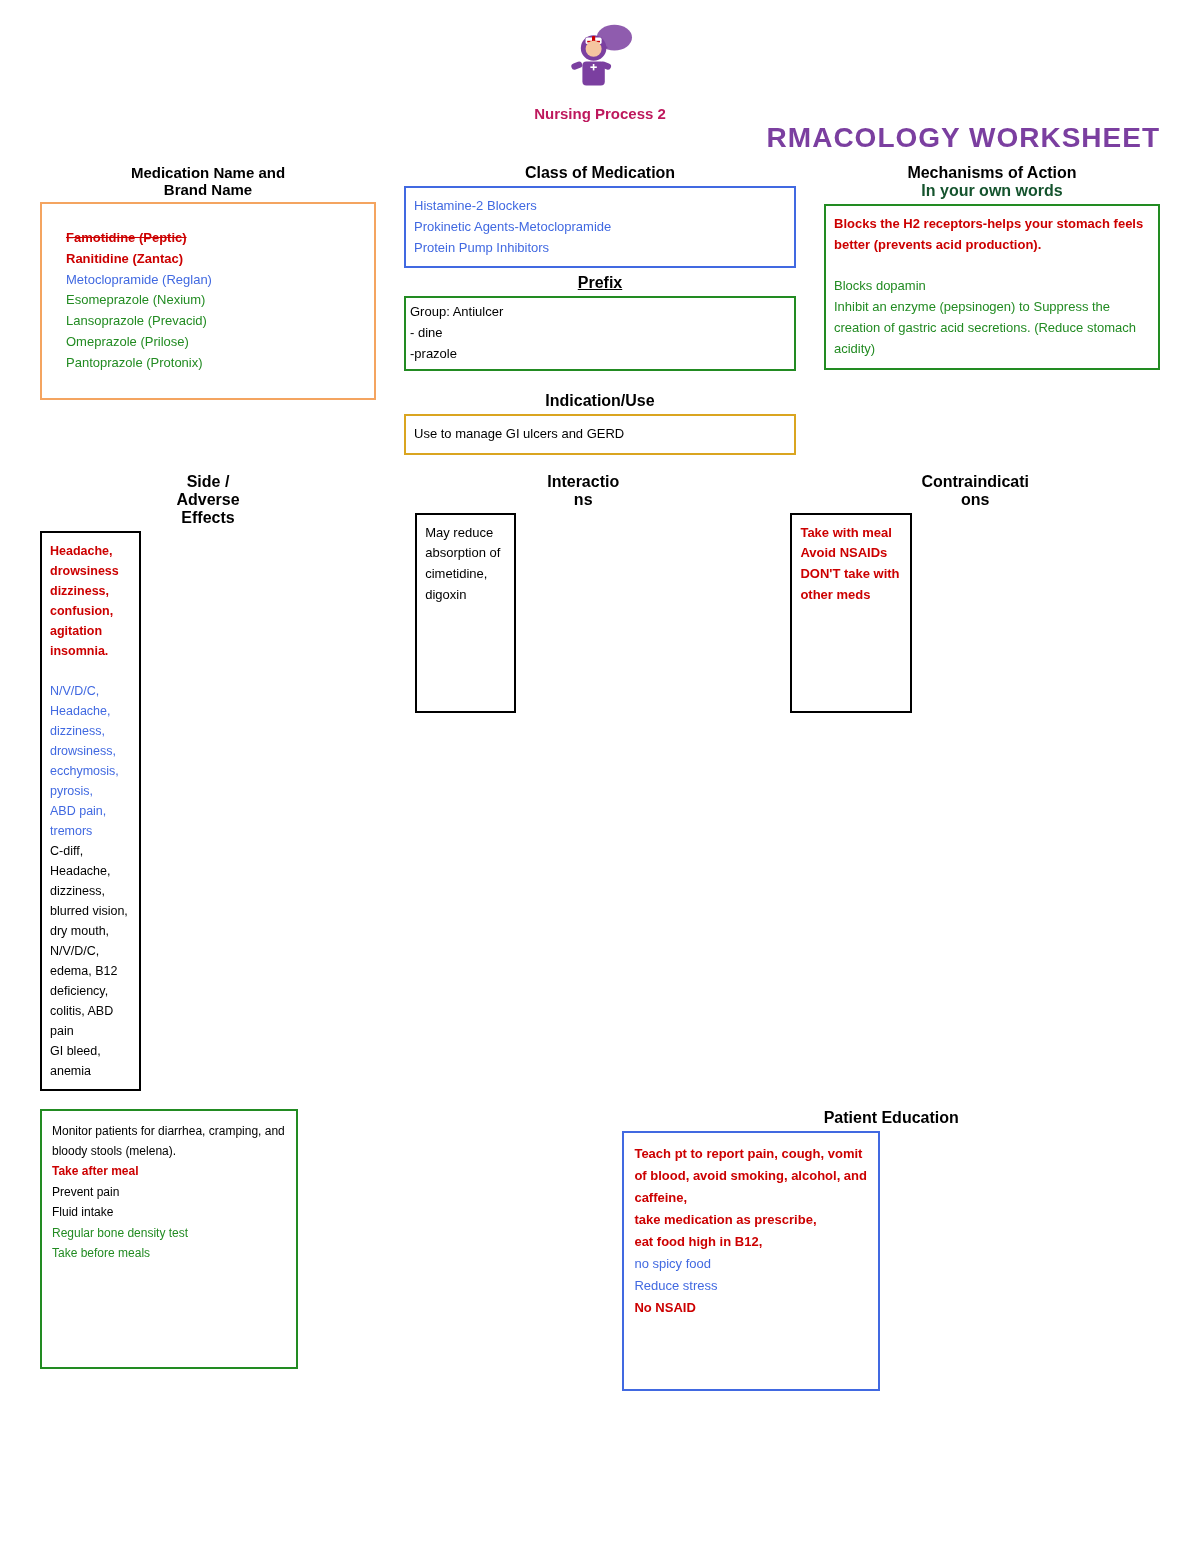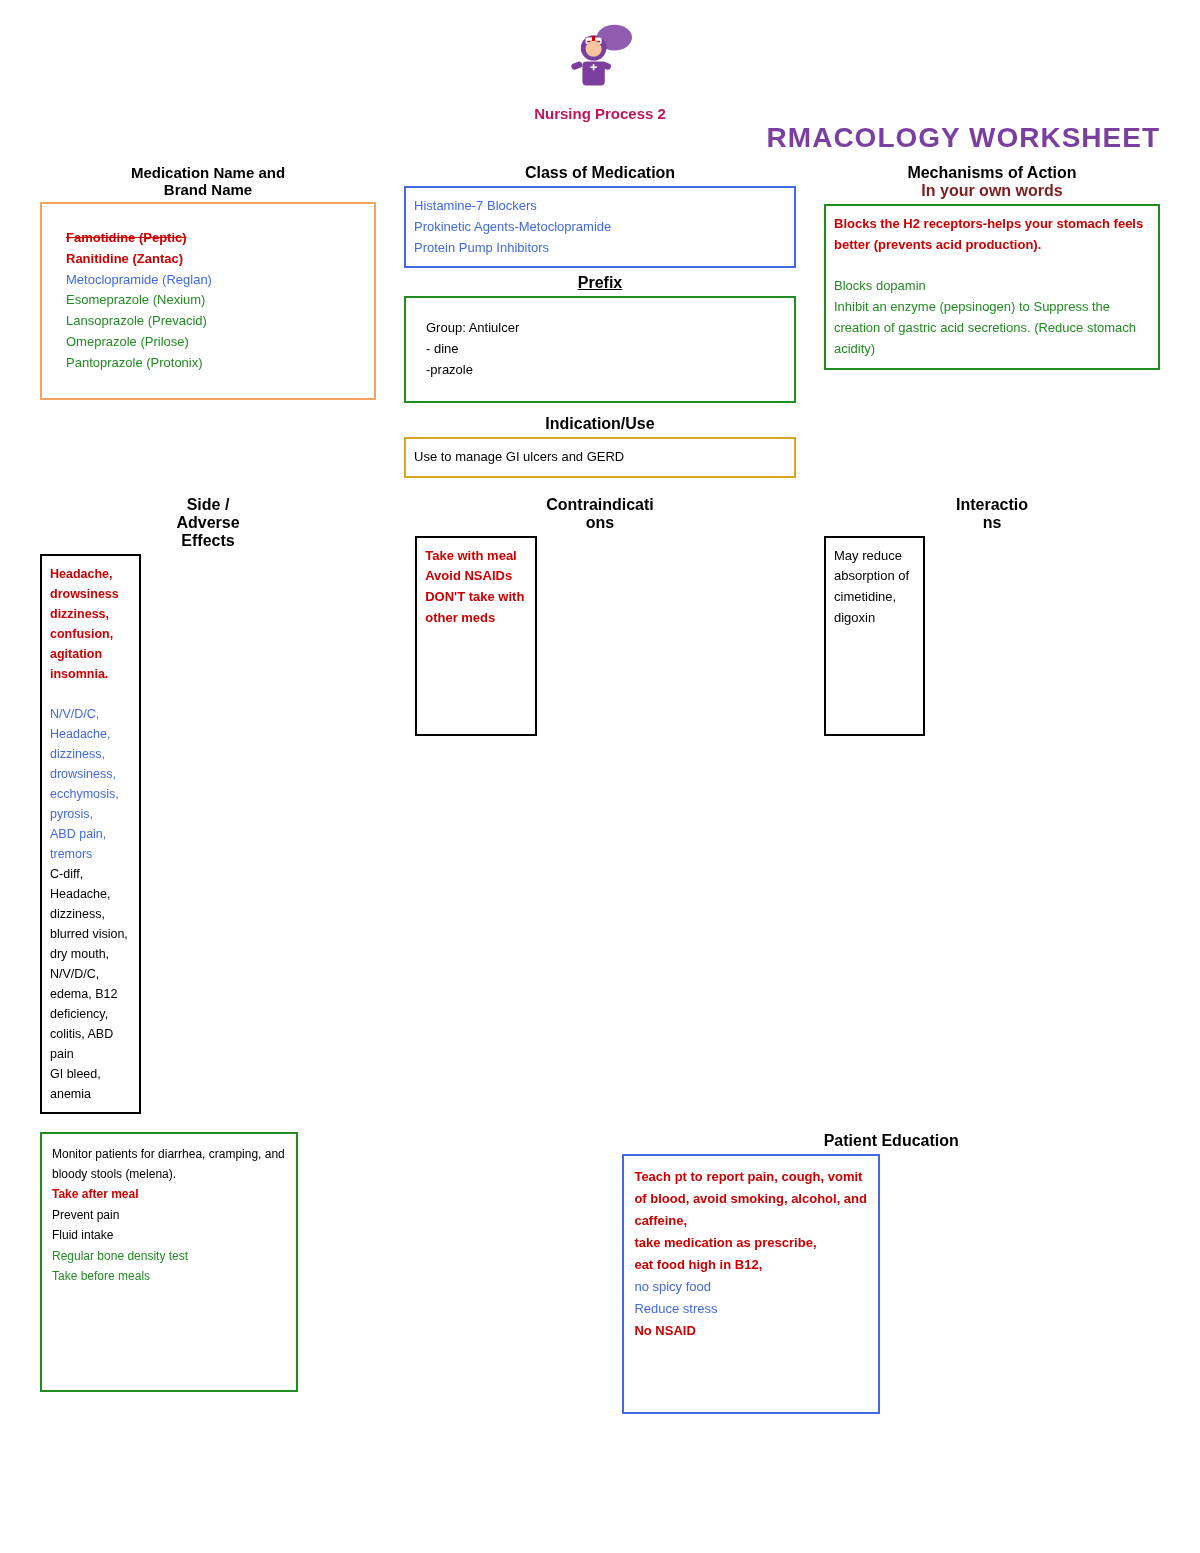--- a/index.html
+++ b/index.html
@@ -65,24 +65,24 @@
     }
     .class-box {
       border: 2px solid #4169e1;
       padding: 8px;
       font-size: 13px;
       line-height: 1.6;
       margin-bottom: 6px;
     }
     .prefix-box {
       border: 2px solid #228B22;
-      padding: 20px;
-      font-size: 13px;
-      line-height: 1.6;
-      margin-bottom: 12px;
+      padding: 4px;
+      font-size: 13px;
+      line-height: 1.6;
+      margin-bottom: 21px;
     }
     .indication-box {
       border: 2px solid #DAA520;
       padding: 8px;
       font-size: 13px;
       line-height: 1.6;
     }
     
     .col-right {
       width: 30%;
@@ -140,21 +140,21 @@
       border: 2px solid #4169e1;
       padding: 10px;
       font-size: 13px;
       line-height: 1.7;
       width: 48%;
       min-height: 260px;
     }
     .c-red { color: #cc0000; font-weight: bold; }
     .c-blue { color: #4169e1; }
     .c-green { color: #228B22; }
-    .c-purple { color: #7f1d1d; }
+    .c-purple { color: #14532d; }
   </style>
 </head>
 <body>
 
 <div class="header">
 
   <svg class="nurse-icon" viewBox="0 0 100 100" xmlns="http://www.w3.org/2000/svg">
 
     <ellipse cx="68" cy="22" rx="22" ry="16" fill="#7B3FA0" opacity="0.85"></ellipse>
     <polygon points="52,30 48,42 60,34" fill="#7B3FA0" opacity="0.85"></polygon>
@@ -191,21 +191,21 @@
       <span class="c-green">Esomeprazole (Nexium)</span><br>
       <span class="c-green">Lansoprazole (Prevacid)</span><br>
       <span class="c-green">Omeprazole (Prilose)</span><br>
       <span class="c-green">Pantoprazole (Protonix)</span>
     </div>
   </div>
 
   <div class="col-center">
     <div class="section-title">Class of Medication</div>
     <div class="class-box">
-      <span class="c-blue">Histamine-7 Blockers</span><br>
+      <span class="c-blue">Histamine-2 Blockers</span><br>
       <span class="c-blue">Prokinetic Agents-Metoclopramide</span><br>
       <span class="c-blue">Protein Pump Inhibitors</span>
     </div>
     <div class="section-title" style="margin-top:0;text-decoration:underline;">Prefix</div>
     <div class="prefix-box">
       <span>Group: Antiulcer</span><br>
       <span>- dine</span><br>
       <span>-prazole</span>
     </div>
     <div class="section-title" style="margin-top:8px;">Indication/Use</div>
@@ -236,33 +236,33 @@
       <span class="c-red">Headache, drowsiness dizziness, confusion, agitation insomnia.</span><br>
       <br>
       <span class="c-blue">N/V/D/C, Headache, dizziness, drowsiness, ecchymosis, pyrosis,</span><br>
       <span class="c-blue">ABD pain, tremors</span><br>
       <span>C-diff, Headache, dizziness, blurred vision, dry mouth,</span><br>
       <span>N/V/D/C, edema, B12 deficiency, colitis, ABD pain</span><br>
       <span>GI bleed, anemia</span>
     </div>
   </div>
 
+  <div style="width:30%;">
+    <div class="section-title">Interactio<br>ns</div>
+    <div class="interactions-box" style="min-height:200px;">
+      <span>May reduce absorption of cimetidine, digoxin</span>
+    </div>
+  </div>
+
   <div style="width:33%;">
     <div class="section-title">Contraindicati<br>ons</div>
     <div class="contraind-box" style="min-height:200px;">
       <span class="c-red">Take with meal</span><br>
       <span class="c-red">Avoid NSAIDs</span><br>
       <span class="c-red">DON'T take with other meds</span>
-    </div>
-  </div>
-
-  <div style="width:30%;">
-    <div class="section-title">Interactio<br>ns</div>
-    <div class="interactions-box" style="min-height:200px;">
-      <span>May reduce absorption of cimetidine, digoxin</span>
     </div>
   </div>
 
 </div>
 
 <div class="bottom-section">
 
   <div style="width:48%;">
     <div class="nursing-box">
       <span>Monitor patients for diarrhea, cramping, and bloody stools (melena).</span><br>

